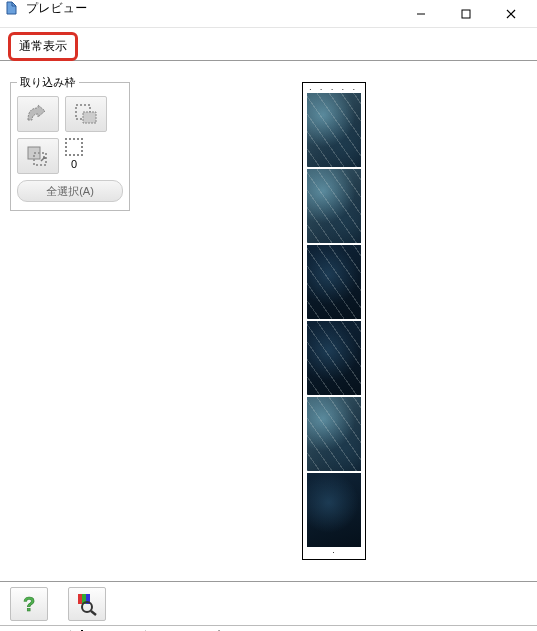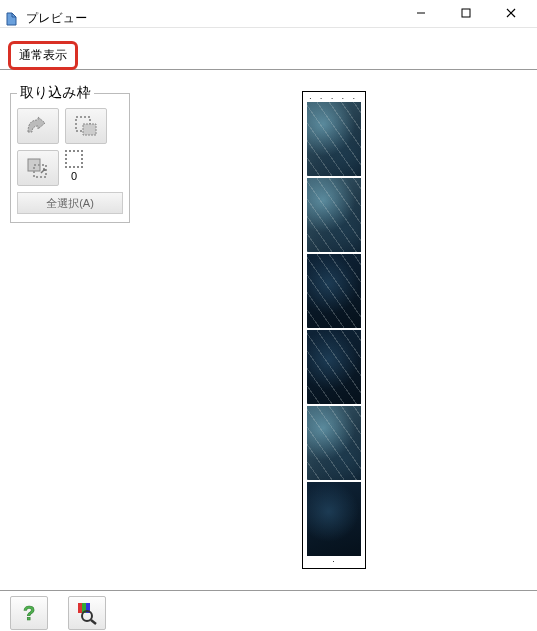--- a/index.html
+++ b/index.html
@@ -1,42 +1,42 @@
 <!DOCTYPE html>
 <html><head>
 <meta charset="utf-8">
 <style>
   * { box-sizing: border-box; margin: 0; padding: 0; font-family: "Meiryo UI", "Yu Gothic UI", sans-serif; }
   html, body { width: 537px; height: 631px; background: #fff; overflow: hidden; }
-  .titlebar { height: 28px; display:flex; align-items:flex-end; padding:0 4px; border-bottom:1px solid #e5e5e5; }
+  .titlebar { height: 28px; display:flex; align-items:flex-start; padding:0 4px; border-bottom:1px solid #e5e5e5; }
   .title-icon { width:16px; height:16px; margin-right:6px; display:flex; align-items:center; justify-content:center; }
   .title-text { font-size:12px; color:#000; flex:1; }
   .win-controls { display:flex; }
   .win-btn { width:45px; height:28px; display:flex; align-items:center; justify-content:center; color:#000; font-size:14px; }
   .win-btn svg { width:10px; height:10px; }
 
-  .tabs { display:flex; padding-left:8px; margin-top:13px; }
+  .tabs { display:flex; padding-left:8px; margin-top:4px; }
   .tab { position:relative; padding:5px 10px 5px; font-size:12px; border:1px solid #999; background:#fff; border-bottom:1px solid #fff; margin-right:-1px; z-index:2;}
   .tab.inactive { border-color:#ccc; color:#444; z-index:1; border-bottom:1px solid #999;}
   .tab.highlighted { border:3px solid #d93025; border-radius:6px; padding:3px 8px; border-bottom:3px solid #d93025;}
   .tab-row-line { border-bottom:1px solid #999; margin-top:-1px;}
 
   .work { position:relative; height: 520px; }
   .left-panel { position:absolute; left:10px; top:6px; width:120px; }
   .zoom-btn { display:flex; align-items:center; justify-content:center; gap:6px; border:1px solid #c0c0c0; background:linear-gradient(#f7f7f7,#e6e6e6); height:28px; font-size:12px; color:#666; border-radius:2px;}
   .zoom-glyph { width:18px; height:18px; }
   fieldset.group { border:1px solid #bbb; margin-top:8px; padding:6px 6px 8px; }
-  fieldset.group legend { font-size:14px; padding:0 3px; color:#000; }
+  fieldset.group legend { font-size:11px; padding:0 3px; color:#000; }
   .grid2 { display:flex; gap:6px; margin-bottom:6px;}
   .tool-btn { width:42px; height:36px; border:1px solid #c8c8c8; background:linear-gradient(#f6f6f6,#e3e3e3); border-radius:2px; display:flex; align-items:center; justify-content:center;}
   .tool-btn svg { width:26px; height:24px; }
   .count-cell { display:flex; flex-direction:column; align-items:center; gap:2px;}
   .dashed-sq { width:18px; height:18px; border:2px dotted #888; }
   .count-val { font-size:11px; }
-  .select-all { width:100%; height:22px; border:1px solid #ccc; background:linear-gradient(#f6f6f6,#e4e4e4); font-size:11px; color:#666; border-radius:0; }
+  .select-all { width:100%; height:22px; border:1px solid #ccc; background:linear-gradient(#f6f6f6,#e4e4e4); font-size:11px; color:#666; border-radius:10px; }
 
   .rot-row { display:flex; gap:6px; }
   .rot-btn { width:42px; height:36px; border:1px solid #b8b8b8; background:linear-gradient(#fdfdfd,#e8e8e8); border-radius:2px; display:flex; align-items:center; justify-content:center;}
   .rot-btn svg { width:26px; height:26px; }
 
   .preview-area { position:absolute; left:140px; right:10px; top:6px; bottom:6px; display:flex; align-items:center; justify-content:center;}
   .filmstrip { width:64px; height:478px; border:1px solid #000; background:#fff; position:relative; padding:10px 4px 12px; display:flex; flex-direction:column; gap:2px;}
   .fs-dots-top { position:absolute; top:2px; left:0; right:0; text-align:center; font-size:8px; letter-spacing:3px; color:#000;}
   .fs-dot-bottom { position:absolute; bottom:2px; left:0; right:0; text-align:center; font-size:8px; color:#000;}
   .frame { flex:1; background:#0a2a3e; position:relative; overflow:hidden;}

